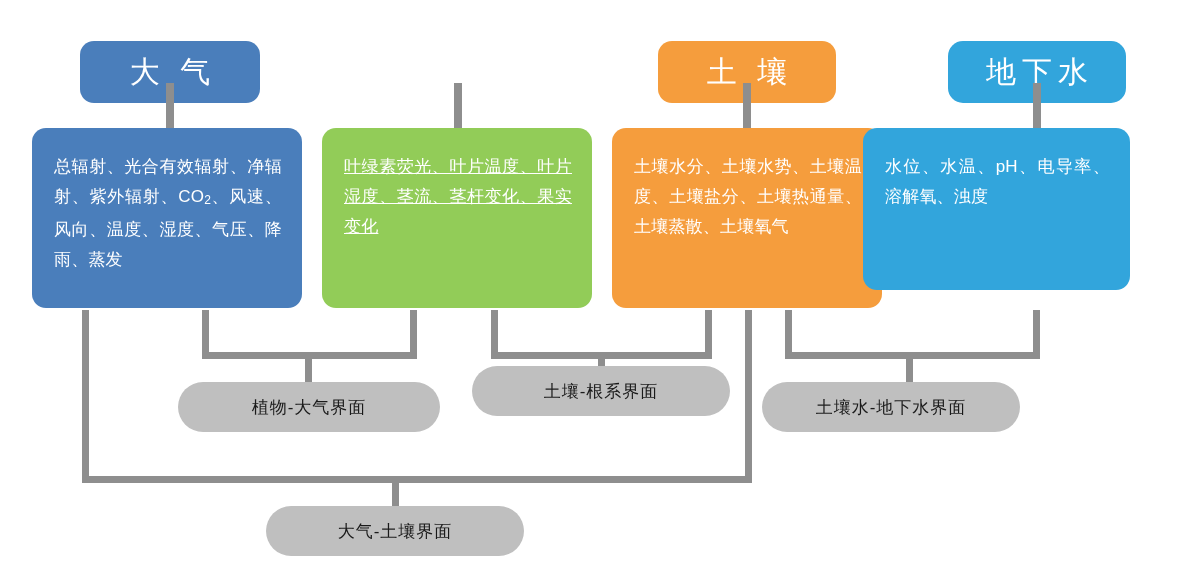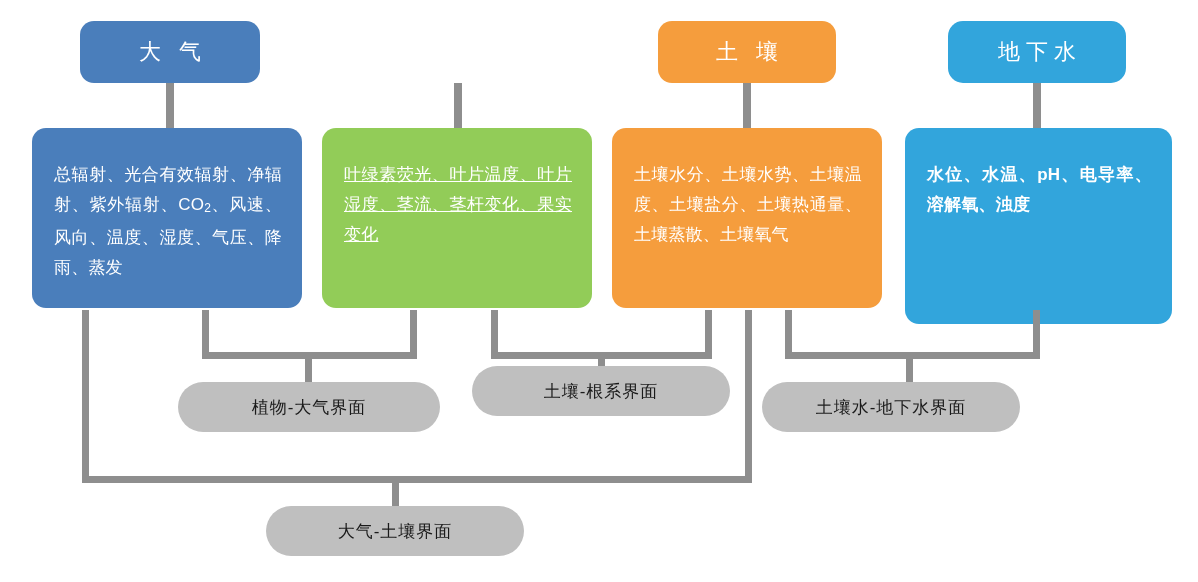--- a/index.html
+++ b/index.html
@@ -11,34 +11,35 @@
     overflow:hidden;
   }
   #stage{position:relative;width:1198px;height:582px;}
 
   
   .pill{
     position:absolute;
     border-radius:14px;
     display:flex;align-items:center;justify-content:center;
     color:#ffffff;
-    font-size:22px;
+    font-size:30px;
     letter-spacing:6px;
     text-indent:6px;
     font-weight:400;
     box-sizing:border-box;
+    margin-top:20px;
   }
 
   
   .panel{
     position:absolute;
     border-radius:14px;
     box-sizing:border-box;
     color:#ffffff;
-    padding:32px 20px 20px 22px;
+    padding:24px 20px 20px 22px;
   }
   .panel .txt{
     font-size:17px;
     line-height:30px;
     text-align:justify;
     text-align-last:left;
     letter-spacing:0.2px;
     word-break:break-all;
   }
   .panel .txt sub{font-size:12px;vertical-align:-2px;}
@@ -83,21 +84,21 @@
   </div>
   <div class="conn conn-v" style="left:743px;top:83px;width:8px;height:46px;"></div>
   <div class="panel" style="left:612px;top:128px;width:270px;height:180px;background:#f59d3d;">
     <div class="txt">土壤水分、土壤水势、土壤温度、土壤盐分、土壤热通量、土壤蒸散、土壤氧气</div>
   </div>
 
   <div class="pill" style="left:948px;top:21px;width:178px;height:62px;background:#32a5dc;border-radius:15px;">
     <span>地下水</span>
   </div>
   <div class="conn conn-v" style="left:1033px;top:83px;width:8px;height:46px;"></div>
-  <div class="panel" style="left:905px;top:128px;width:267px;height:196px;background:#32a5dc;font-weight:bold;">
+  <div class="panel" style="left:863px;top:128px;width:267px;height:162px;background:#32a5dc;">
     <div class="txt">水位、水温、pH、电导率、溶解氧、浊度</div>
   </div>
 
   <div class="conn conn-v" style="left:202px;top:310px;height:48px;"></div>
   <div class="conn conn-v" style="left:410px;top:310px;height:48px;"></div>
   <div class="conn conn-h" style="left:202px;top:352px;width:215px;"></div>
   <div class="conn conn-v" style="left:305px;top:352px;height:32px;"></div>
   <div class="chip" style="left:178px;top:382px;width:262px;height:50px;">
     <span>植物-大气界面</span>
   </div>

